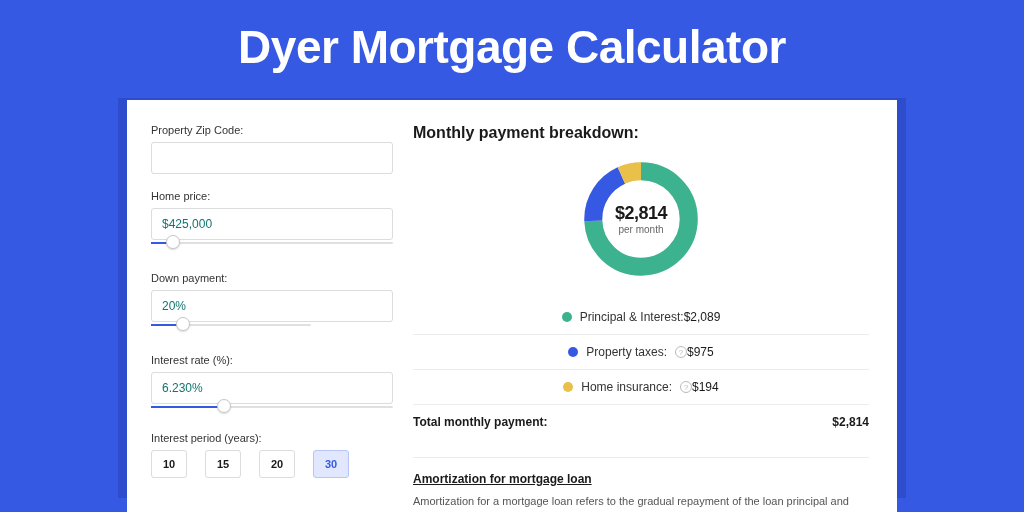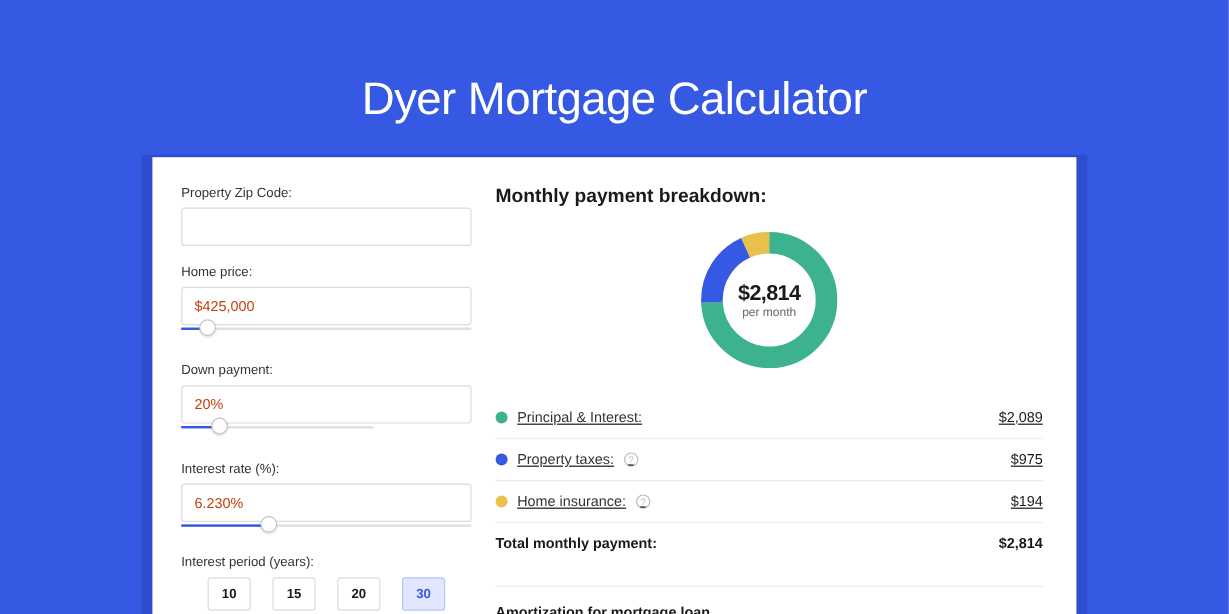--- a/index.html
+++ b/index.html
@@ -7,23 +7,23 @@
   body {
     background: #3659e3;
     font-family: -apple-system, BlinkMacSystemFont, "Segoe UI", Arial, sans-serif;
     color: #1a1a1a;
     display: flex;
     flex-direction: column;
     align-items: center;
   }
   .page-title {
     color: #fff;
-    font-size: 38px;
-    font-weight: 400;
-    margin-top: 62px;
+    font-size: 46px;
+    font-weight: 700;
+    margin-top: 20px;
     margin-bottom: 24px;
     letter-spacing: -0.5px;
   }
 
   .stripe {
     width: 788px;
     height: 400px;
     background: #2d4dcc;
   }
   .card {
@@ -42,21 +42,21 @@
   .form-col { width: 242px; flex-shrink: 0; }
   .field-label { font-size: 11px; color: #333; margin-bottom: 6px; display: block; }
   .input {
     width: 100%;
     height: 32px;
     border: 1px solid #dcdcdc;
     border-radius: 3px;
     background: #fff;
     font-size: 12px;
     padding: 0 10px;
-    color: #c2410c;
+    color: #0f766e;
   }
   .field { margin-bottom: 16px; }
 
   .slider-wrap { position: relative; margin-top: 0; height: 14px; }
   .slider-track {
     position: absolute; left: 0; right: 0; top: 2px;
     height: 2px; background: #e0e0e0; border-radius: 1px;
   }
   .slider-fill {
     position: absolute; left: 0; top: 2px; height: 2px;
@@ -67,21 +67,21 @@
     width: 14px; height: 14px; border-radius: 50%;
     background: #fff; border: 1px solid #c7c7c7;
     box-shadow: 0 1px 2px rgba(0,0,0,.15);
     transform: translateX(-50%);
   }
 
   .dp-row { display: flex; gap: 8px; }
   .dp-row .input:first-child { flex: 1; }
   .dp-row .input.pct { width: 74px; flex-shrink: 0; }
 
-  .period-row { display: flex; gap: 18px; margin-top: 2px; justify-content: center; }
+  .period-row { display: flex; gap: 18px; margin-top: 2px; }
   .period-btn {
     width: 36px; height: 28px;
     border: 1px solid #dcdcdc; border-radius: 3px;
     background: #fff; font-size: 11px; font-weight: 600;
     display: flex; align-items: center; justify-content: center;
     cursor: pointer;
   }
   .period-btn.active { background: #e0e7ff; color: #3659e3; border-color: #b8c4f5; }
 
   
@@ -94,24 +94,23 @@
   .donut-center {
     position: absolute; inset: 0;
     display: flex; flex-direction: column;
     align-items: center; justify-content: center;
   }
   .donut-amount { font-size: 18px; font-weight: 800; letter-spacing: -0.5px; }
   .donut-sub { font-size: 10px; color: #666; }
 
   .legend { margin-top: 6px; }
   .legend-row {
-    display: flex; align-items: center; justify-content: space-between;
+    display: flex; align-items: center; justify-content: center;
     padding: 10px 0; border-top: 1px solid #ececec;
     font-size: 12px;
-    text-decoration: underline;
   }
   .legend-row:first-child { border-top: none; }
   .legend-left { display: flex; align-items: center; gap: 8px; }
   .dot { width: 10px; height: 10px; border-radius: 50%; display: inline-block; }
   .dot.green { background: #3cb28e; }
   .dot.blue  { background: #3659e3; }
   .dot.yellow{ background: #e8c04a; }
   .legend-label { color: #333; }
   .info-icon {
     width: 12px; height: 12px; border-radius: 50%;

